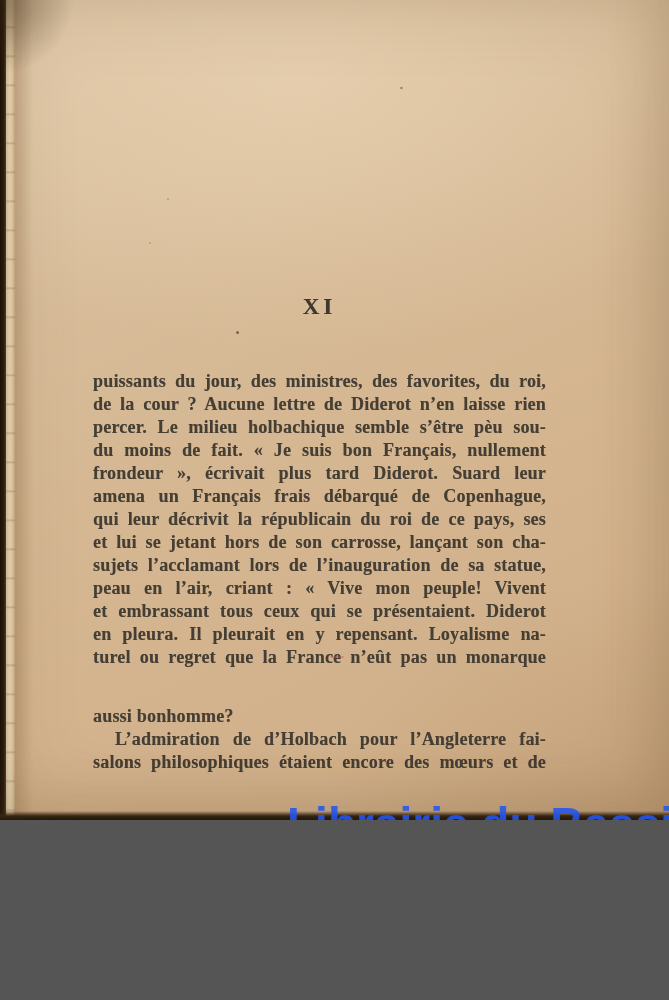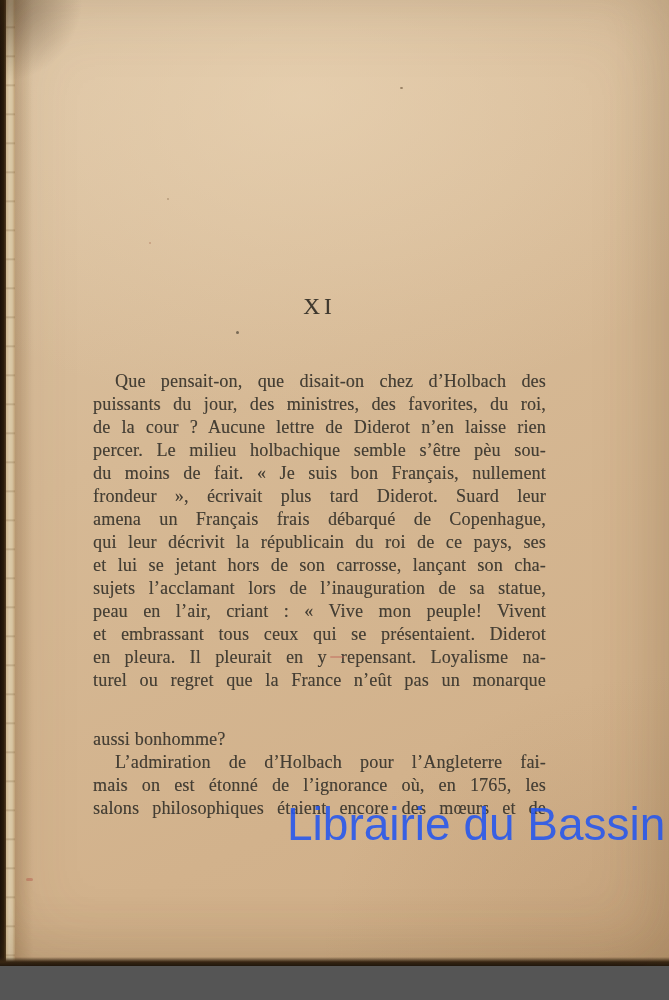--- a/index.html
+++ b/index.html
@@ -1,25 +1,26 @@
 <!DOCTYPE html>
 <html><head>
 <meta charset="utf-8">
 <style>
   html, body { margin: 0; padding: 0; background: #555; }
   .photo {
     position: relative;
     width: 669px;
-    height: 966px;
+    height: 820px;
     overflow: hidden;
     background:
       radial-gradient(120% 55% at 45% 10%, rgba(238,217,186,0.55) 0%, rgba(238,217,186,0) 60%),
       radial-gradient(95% 55% at 100% 100%, rgba(150,110,70,0.22) 0%, rgba(150,110,70,0) 55%),
       linear-gradient(155deg, #dcc4a4 0%, #d6b995 40%, #d2b28c 75%, #cfae87 100%);
     font-family: "Liberation Serif", "DejaVu Serif", serif;
+    font-weight: bold;
   }
   .vignette {
     position: absolute; inset: 0; pointer-events: none;
     box-shadow: inset 0 0 80px rgba(100,70,40,0.18), inset -15px -25px 50px rgba(100,70,40,0.12);
   }
   .corner-shade-tl {
     position: absolute; inset: 0; pointer-events: none;
     background: radial-gradient(circle at 0% 0%, rgba(45,28,12,0.45) 0%, rgba(45,28,12,0) 7%);
   }
   .edge-left-dark {
@@ -92,38 +93,36 @@
   <div class="edge-left-dark"></div>
   <div class="edge-left-light"></div>
   <div class="edge-left-notches"></div>
   <div class="edge-left-fade"></div>
   <div class="edge-bottom"></div>
   <div class="corner-shade-tl"></div>
 
   <div class="chapter-heading">XI</div>
 
   <div class="text-block">
-    <div class="text-line first">Que pensait-on, que disait-on chez d’Holbach des</div>
     <div class="text-line">puissants du jour, des ministres, des favorites, du roi,</div>
     <div class="text-line">de la cour ? Aucune lettre de Diderot n’en laisse rien</div>
     <div class="text-line">percer. Le milieu holbachique semble s’être pèu sou-</div>
     <div class="text-line">du moins de fait. « Je suis bon Français, nullement</div>
     <div class="text-line">frondeur », écrivait plus tard Diderot. Suard leur</div>
     <div class="text-line">amena un Français frais débarqué de Copenhague,</div>
     <div class="text-line">qui leur décrivit la républicain du roi de ce pays, ses</div>
     <div class="text-line">et lui se jetant hors de son carrosse, lançant son cha-</div>
     <div class="text-line">sujets l’acclamant lors de l’inauguration de sa statue,</div>
     <div class="text-line">peau en l’air, criant : « Vive mon peuple! Vivent</div>
     <div class="text-line">et embrassant tous ceux qui se présentaient. Diderot</div>
     <div class="text-line">en pleura. Il pleurait en y repensant. Loyalisme na-</div>
     <div class="text-line">turel ou regret que la France n’eût pas un monarque</div>
     <div class="text-line last">aussi bonhomme?</div>
 
     <div class="text-line first">L’admiration de d’Holbach pour l’Angleterre fai-</div>
-    <div class="text-line">mais on est étonné de l’ignorance où, en 1765, les</div>
     <div class="text-line">salons philosophiques étaient encore des mœurs et de</div>
   </div>
 
   <div class="speck speck-1"></div>
   <div class="speck speck-2"></div>
   <div class="speck speck-3"></div>
   <div class="speck speck-4"></div>
   <div class="mark-red-1"></div>
   <div class="mark-red-2"></div>
 

